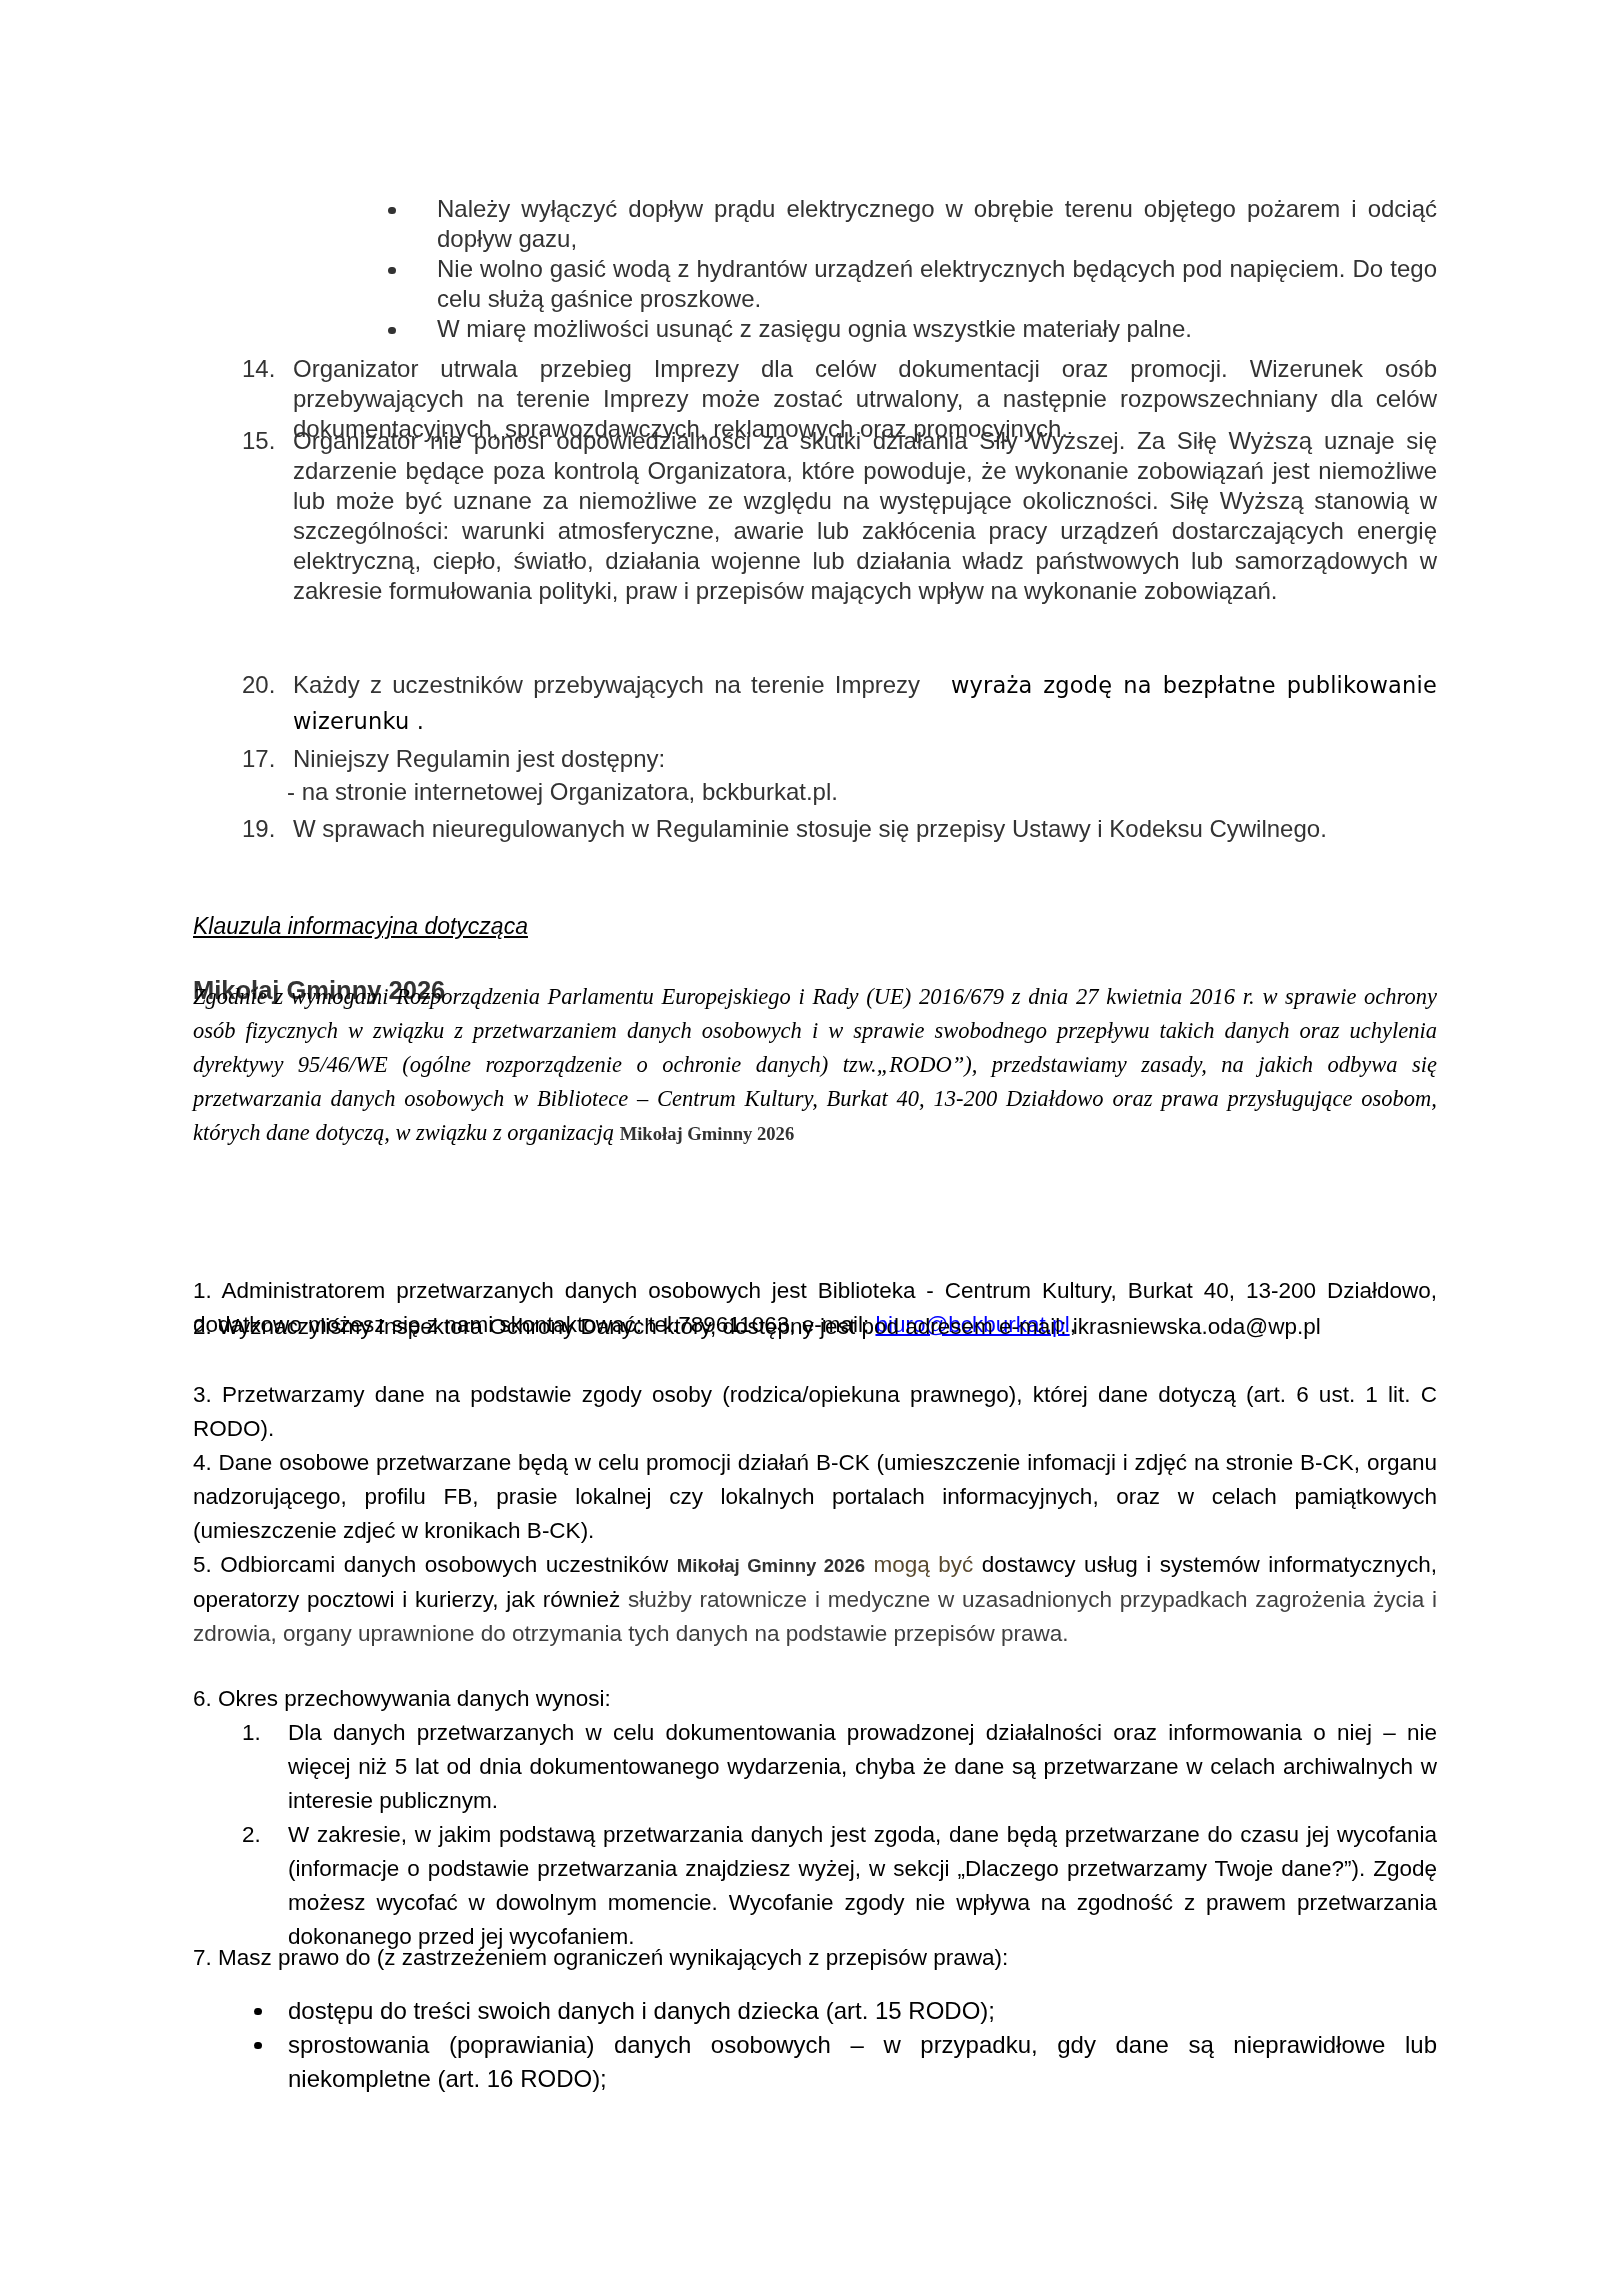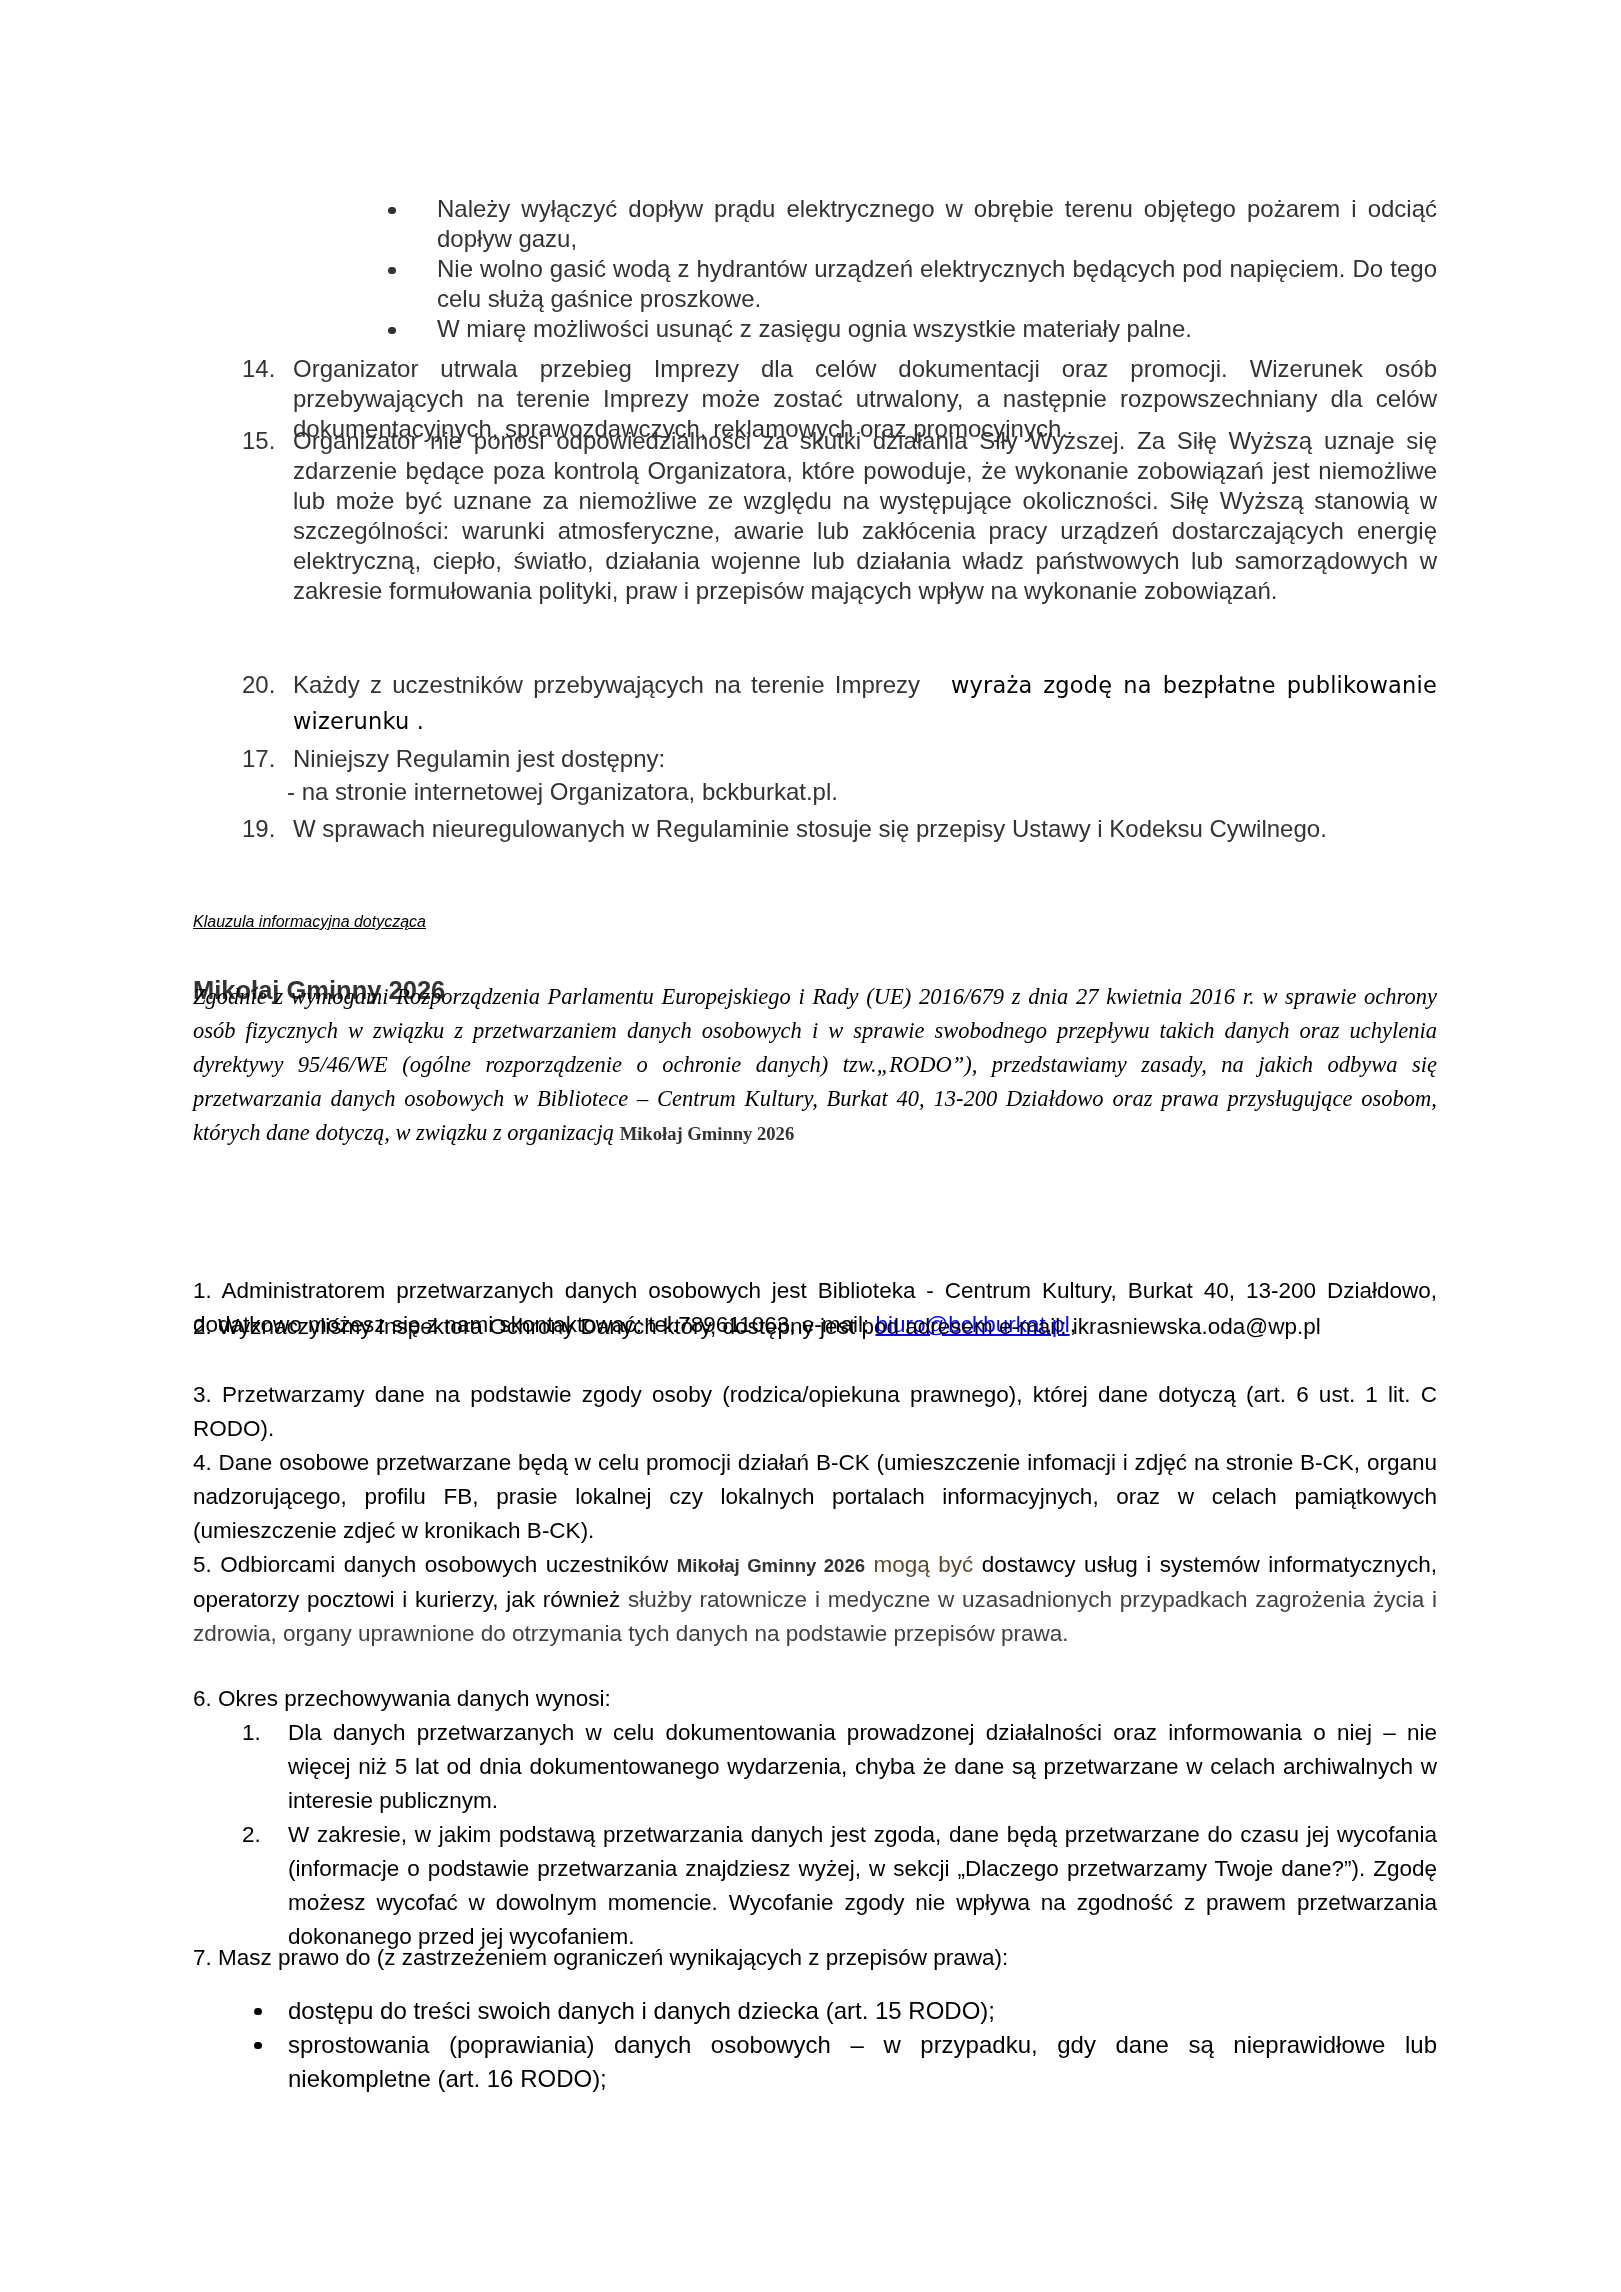--- a/index.html
+++ b/index.html
@@ -10,21 +10,21 @@
   .reg { position: absolute; left: 0; top: 0; width: 1621px; font-family: "Liberation Sans", sans-serif; color: #333333; font-size: 24px; line-height: 30px; }
   .bullet-row { position: absolute; left: 382px; width: 1055px; }
   .bullet-row .dot { position: absolute; left: 0; top: 0; width: 55px; }
   .bullet-row .dot::before { content: ""; position: absolute; left: 5.9px; top: 12.7px; width: 7.8px; height: 7.8px; border-radius: 50%; background: #333; }
   .bullet-row .txt { margin-left: 55px; text-align: justify; text-align-last: left; }
 
   .num-row { position: absolute; left: 242px; width: 1195px; }
   .num-row .n { position: absolute; left: 0; top: 0; width: 49px; }
   .num-row .txt { margin-left: 51px; text-align: justify; }
   .sans2 { font-family: "DejaVu Sans", sans-serif; color: #000; font-size: 22.5px; letter-spacing: 0.2px; }
-  .klauzula { position: absolute; left: 193px; top: 913px; font-family: "Liberation Sans", sans-serif; font-style: italic; text-decoration: underline; font-size: 16px; color: #000; }
+  .klauzula { position: absolute; left: 193px; top: 913px; font-family: "Liberation Sans", sans-serif; font-style: italic; text-decoration: underline; font-size: 23px; color: #000; }
   .event-title { position: absolute; left: 193px; top: 976px; font-family: "Liberation Sans", sans-serif; font-weight: bold; font-size: 25.5px; color: #333; }
   .intro { position: absolute; left: 193px; top: 980px; width: 1244px; font-family: Liberation Serif, serif; font-style: italic; font-size: 22.5px; line-height: 34px; color: #000; text-align: justify; }
   .intro .ev { font-style: normal; font-weight: bold; font-size: 18.6px; color: #333; }
 
   .para { position: absolute; left: 193px; width: 1244px; font-family: "Liberation Sans", sans-serif; font-size: 22.5px; line-height: 34px; color: #000; text-align: justify; }
   .para a { color: #0000ff; text-decoration: underline; }
   .para .ev { font-weight: bold; font-size: 18.6px; color: #333; }
   .para .brown { color: #5a4a2f; }
   .para .gray { color: #404040; }
 

